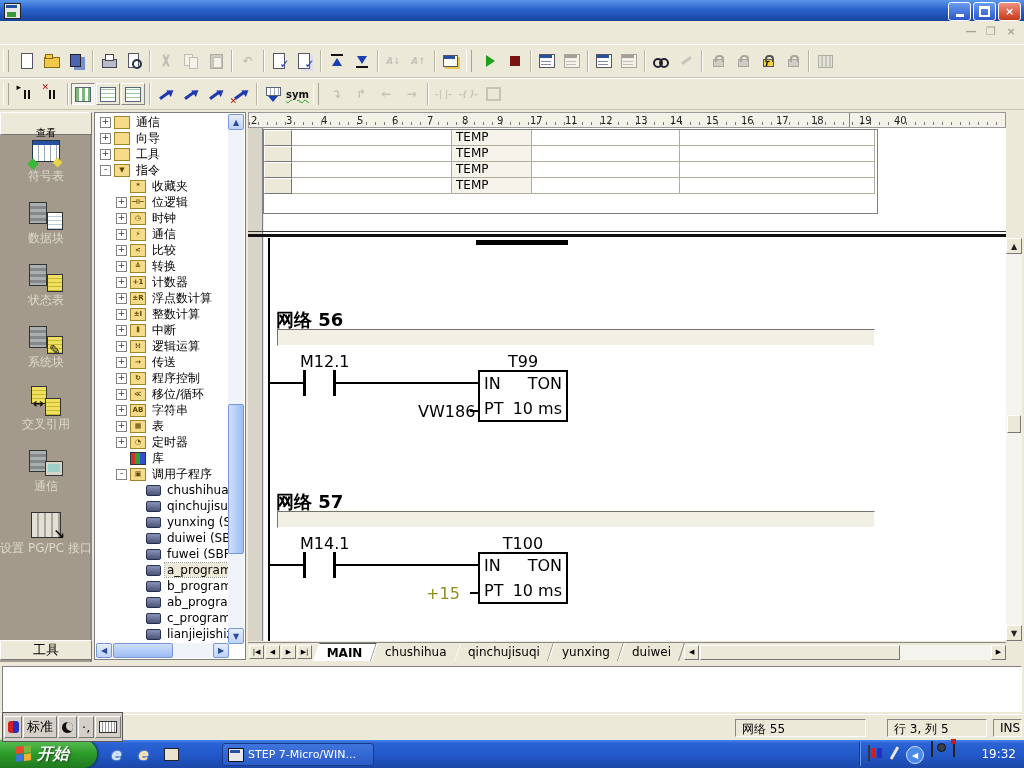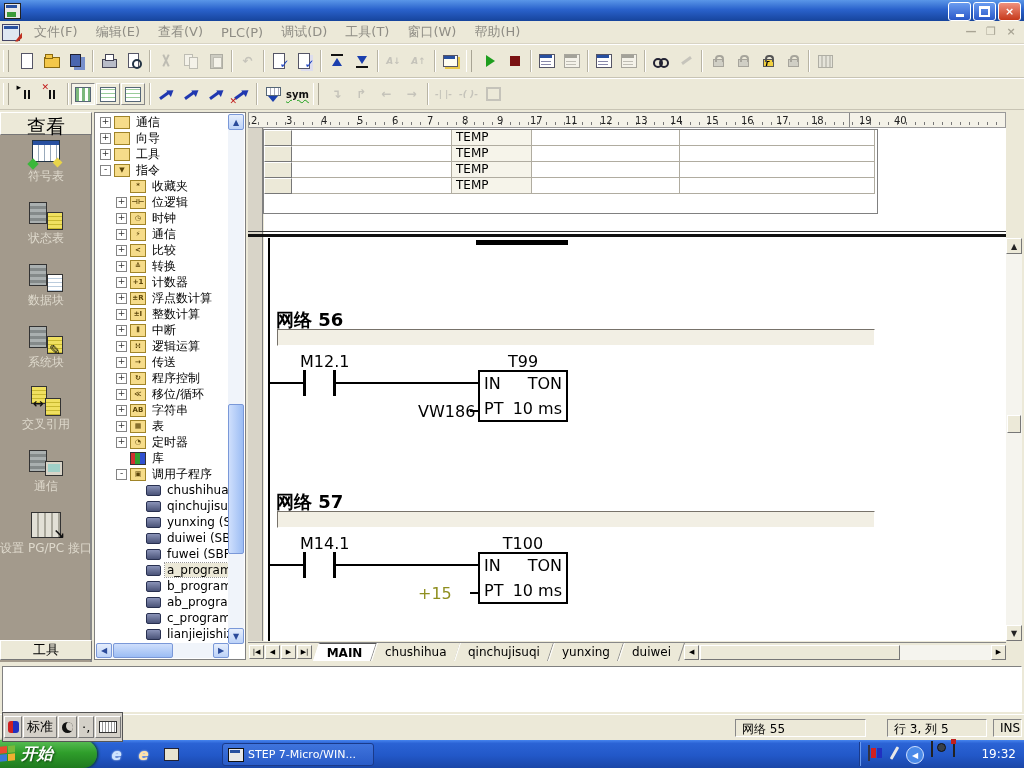--- a/index.html
+++ b/index.html
@@ -96,21 +96,21 @@
   .ic-bluearrow .mark{position:absolute;left:-3px;bottom:-4px;color:#c01818;font-size:9px;font-weight:bold;}
   .ic-tbldown::before{content:"";position:absolute;left:1px;top:1px;width:13px;height:7px;border:1px solid #567;
     background:repeating-linear-gradient(90deg,#fff 0 3px,#aab 3px 4px);}
   .ic-tbldown::after{content:"";position:absolute;left:3px;bottom:0;border-left:5px solid transparent;border-right:5px solid transparent;border-top:6px solid #1b3fae;}
   .sym-label{font-size:10px;font-weight:bold;color:#111;text-decoration:underline wavy #18a018;}
   .ic-box{width:11px;height:10px;border:2px solid #9a968a;}
 
   
   .viewbar{left:0;top:112px;width:92px;height:550px;background:#a39a8c;border-right:2px solid #888;box-sizing:border-box;}
   .vb-header{position:absolute;left:0;width:92px;height:23px;background:#ece9d8;border:1px solid;border-color:#fff #777 #777 #fff;
-    box-sizing:border-box;text-align:center;font-size:19px;padding-top:1px;}
+    box-sizing:border-box;text-align:center;font-size:10px;padding-top:13px;}
   .vb-items{position:absolute;left:0;top:20px;width:92px;}
   .vb-item{height:62px;display:flex;flex-direction:column;align-items:center;justify-content:flex-start;padding-top:6px;box-sizing:border-box;}
   .vb-caption{color:#ded9cc;font-size:12px;text-align:center;line-height:13px;margin-top:2px;}
   .vic{position:relative;width:34px;height:30px;}
   .vic .m{position:absolute;left:0;top:2px;width:18px;height:22px;background:#8c9090;border:1px solid #333;
     box-sizing:border-box;background:repeating-linear-gradient(180deg,#aab0b0 0 3px,#848a8a 3px 6px);}
   .vic .p{position:absolute;right:0;bottom:0;width:16px;height:18px;background:#fff;border:1px solid #333;box-sizing:border-box;
     background:repeating-linear-gradient(180deg,#fff 0 3px,#bcd 3px 4px);}
   .vic .p.y{background:repeating-linear-gradient(180deg,#f0e060 0 3px,#c8b830 3px 4px);}
   .vic .tbl{position:absolute;left:3px;top:2px;width:26px;height:20px;border:1px solid #234;background:
@@ -216,21 +216,21 @@
   .kbd{width:16px;height:10px;border:1px solid #333;background:repeating-linear-gradient(90deg,#fff 0 2px,#999 2px 3px);}
   .statusbar{left:0;top:714px;width:1024px;height:26px;background:#ece9d8;border-top:1px solid #fff;box-sizing:border-box;}
   .sfield{position:absolute;top:4px;height:18px;border:1px solid;border-color:#888 #fff #fff #888;box-sizing:border-box;
     font-size:12px;padding:1px 6px;white-space:nowrap;}
 
   
   .taskbar{left:0;top:740px;width:1024px;height:28px;
     background:linear-gradient(180deg,#4684ee 0%,#2b63d5 12%,#2258c8 55%,#1a46a8 100%);}
   .startbtn{position:absolute;left:0;top:0;width:97px;height:28px;border-radius:0 14px 14px 0;
     background:linear-gradient(180deg,#5bbf57 0%,#2f9e2b 45%,#1f7a1f 100%);
-    display:flex;align-items:center;padding-left:0;box-sizing:border-box;gap:5px;box-shadow:1px 0 3px #0a3a0a;}
+    display:flex;align-items:center;padding-left:16px;box-sizing:border-box;gap:5px;box-shadow:1px 0 3px #0a3a0a;}
   .flag{position:relative;width:16px;height:16px;transform:skewY(-6deg);}
   .flag i{position:absolute;width:7px;height:7px;}
   .flag .f1{left:0;top:0;background:#e84a30;} .flag .f2{left:8px;top:0;background:#7ab83a;}
   .flag .f3{left:0;top:8px;background:#3a78d8;} .flag .f4{left:8px;top:8px;background:#f0b030;}
   .startlabel{color:#fff;font-weight:bold;font-style:italic;font-size:16px;text-shadow:1px 1px 2px #134a13;}
   .qlicon{position:absolute;top:6px;width:17px;height:17px;display:flex;align-items:center;justify-content:center;color:#fff;}
   .ie-e{font-size:15px;font-weight:bold;font-style:italic;color:#cfe4ff;text-shadow:0 0 2px #fff;}
   .qlwin{width:13px;height:11px;background:#e8e4d0;border:1px solid #223;}
   .taskbtn{position:absolute;left:222px;top:3px;width:152px;height:23px;background:linear-gradient(180deg,#3f74dd,#2a5cc8);
     border:1px solid #1a3a8a;border-radius:3px;display:flex;align-items:center;gap:4px;padding:0 5px;box-sizing:border-box;}
@@ -262,31 +262,20 @@
       <span class="wbtn">
           <span class="mingl"></span>
         </span>
       <span class="wbtn">
           <span class="restgl"></span>
         </span>
       <span class="wbtn close">×</span>
     </span>
   </div>
 
-  <div class="a menubar">
-    <span class="mdiicon"></span>
-    <span class="menu-item">文件(F)</span>
-    <span class="menu-item">编辑(E)</span>
-    <span class="menu-item">查看(V)</span>
-    <span class="menu-item">PLC(P)</span>
-    <span class="menu-item">调试(D)</span>
-    <span class="menu-item">工具(T)</span>
-    <span class="menu-item">窗口(W)</span>
-    <span class="menu-item">帮助(H)</span>
-  </div>
   <div class="mdictrls">
     <span>—</span>
     <span>❐</span>
     <span>×</span>
   </div>
 
   <div class="a tb tb1">
     <span class="grip"></span>
     <span class="tbtn">
         <i class="ic ic-new"></i>
@@ -468,30 +457,30 @@
         <span class="vic">
             <span class="tbl"></span>
             <span class="gem"></span>
             <span class="gem2"></span>
           </span>
         <span class="vb-caption">符号表</span>
       </div>
       <div class="vb-item">
         <span class="vic">
             <span class="m"></span>
-            <span class="p y"></span>
+            <span class="p"></span>
           </span>
-        <span class="vb-caption">状态表</span>
+        <span class="vb-caption">数据块</span>
       </div>
       <div class="vb-item">
         <span class="vic">
             <span class="m"></span>
-            <span class="p"></span>
+            <span class="p y"></span>
           </span>
-        <span class="vb-caption">数据块</span>
+        <span class="vb-caption">状态表</span>
       </div>
       <div class="vb-item">
         <span class="vic">
             <span class="m"></span>
             <span class="p y"></span>
             <span class="diag" style="right:2px;bottom:-4px">✎</span>
           </span>
         <span class="vb-caption">系统块</span>
       </div>
       <div class="vb-item">
@@ -779,21 +768,21 @@
   <div class="a cbar" style="left:333px;top:552px"></div>
   <div class="a wire" style="left:336px;top:564px;width:142px"></div>
   <div class="a ladlabel" style="left:478px;top:534px;width:90px;text-align:center">T100</div>
   <div class="a tonbox" style="left:478px;top:552px">
     <span class="a ladlabel" style="left:4px;top:2px">IN</span>
     <span class="a ladlabel" style="right:4px;top:2px">TON</span>
     <span class="a ladlabel" style="left:4px;bottom:2px">PT</span>
     <span class="a ladlabel" style="right:4px;bottom:2px">10 ms</span>
   </div>
   <div class="a wire" style="left:470px;top:592px;width:8px"></div>
-  <div class="a ladlabel pt-lit" style="left:418px;top:584px;width:50px;text-align:left">+15</div>
+  <div class="a ladlabel pt-lit" style="left:418px;top:584px;width:50px;text-align:center">+15</div>
 
   <div class="a edvscroll">
     <span class="esbtn" style="top:0">▲</span>
     <span class="esthumb" style="top:177px;height:18px"></span>
     <span class="esbtn" style="top:387px">▼</span>
   </div>
 
   <div class="a tabbar">
     <span class="navbtn">|◀</span>
     <span class="navbtn">◀</span>

